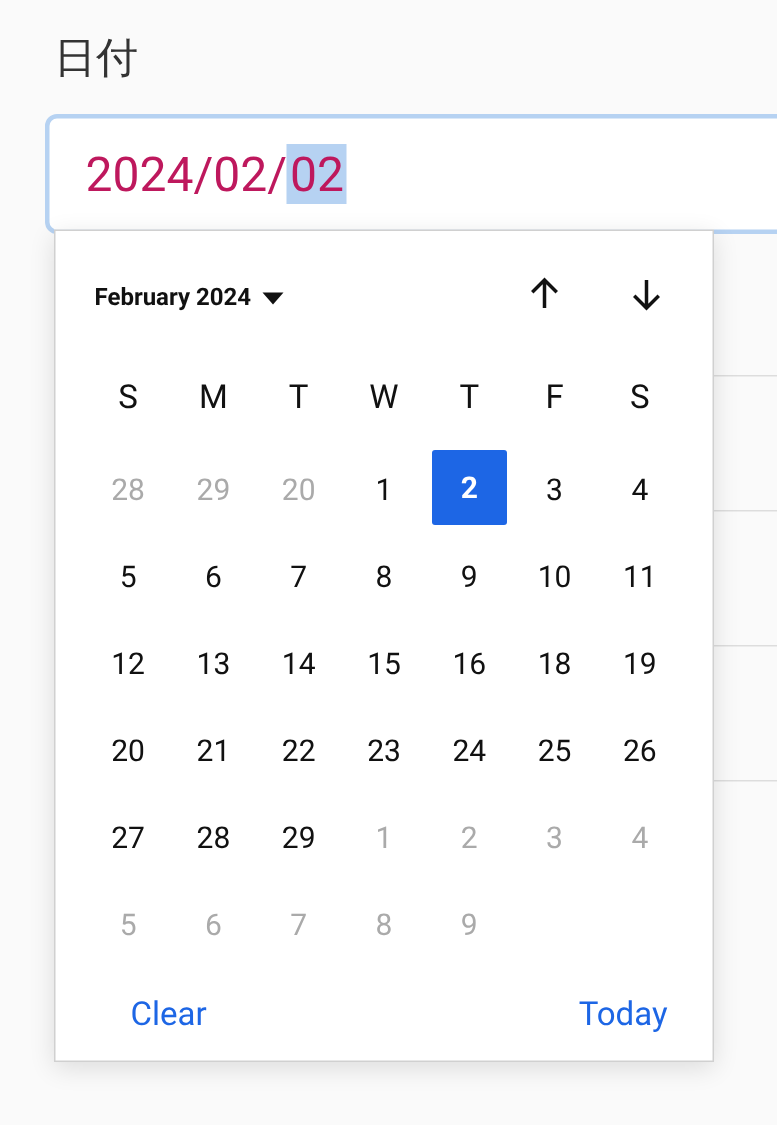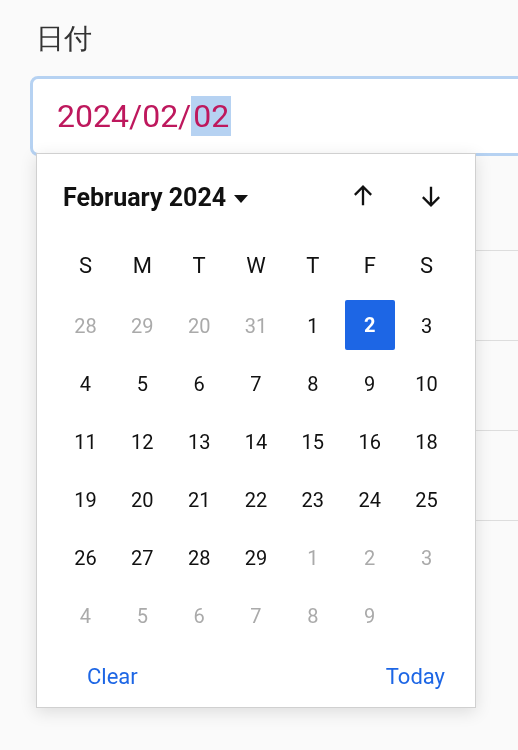--- a/index.html
+++ b/index.html
@@ -51,21 +51,21 @@
       display: flex;
       align-items: center;
       justify-content: space-between;
       margin-bottom: 26px;
       padding: 0 6px;
     }
     .dp-month-select {
       display: flex;
       align-items: center;
       gap: 8px;
-      font-size: 25px;
+      font-size: 16px;
       font-weight: 700;
       color: #111;
       cursor: pointer;
       justify-content: space-between;
     }
     .dp-caret {
       width: 0;
       height: 0;
       border-left: 7px solid transparent;
       border-right: 7px solid transparent;
@@ -185,21 +185,20 @@
       <div class="dp-dow">S</div>
       <div class="dp-dow">M</div>
       <div class="dp-dow">T</div>
       <div class="dp-dow">W</div>
       <div class="dp-dow">T</div>
       <div class="dp-dow">F</div>
       <div class="dp-dow">S</div>
       <div class="dp-day muted">28</div>
       <div class="dp-day muted">29</div>
       <div class="dp-day muted">20</div>
-      <div class="dp-day muted">31</div>
       <div class="dp-day">1</div>
       <div class="dp-day selected">2</div>
       <div class="dp-day">3</div>
       <div class="dp-day">4</div>
       <div class="dp-day">5</div>
       <div class="dp-day">6</div>
       <div class="dp-day">7</div>
       <div class="dp-day">8</div>
       <div class="dp-day">9</div>
       <div class="dp-day">10</div>

